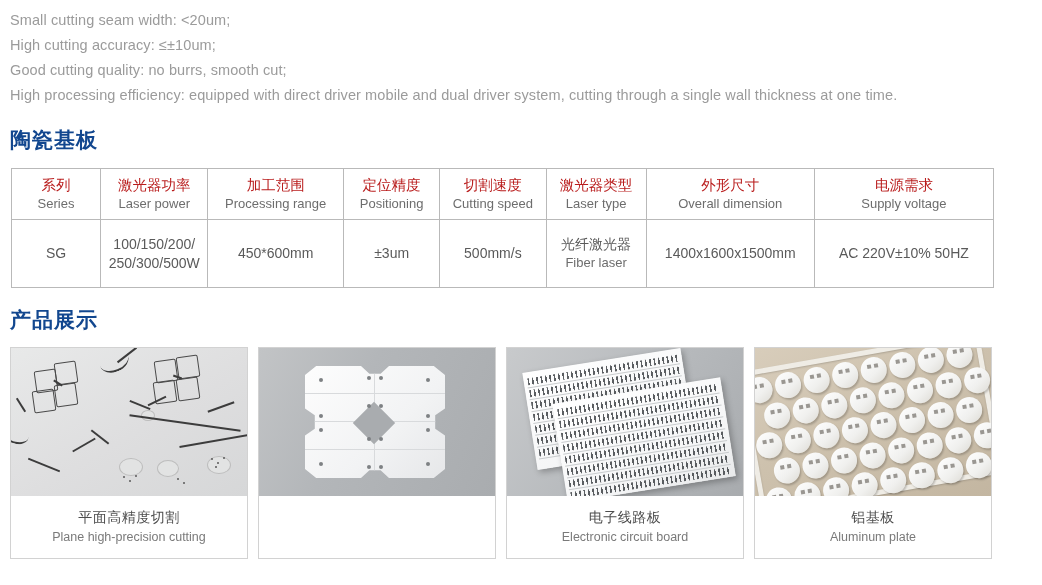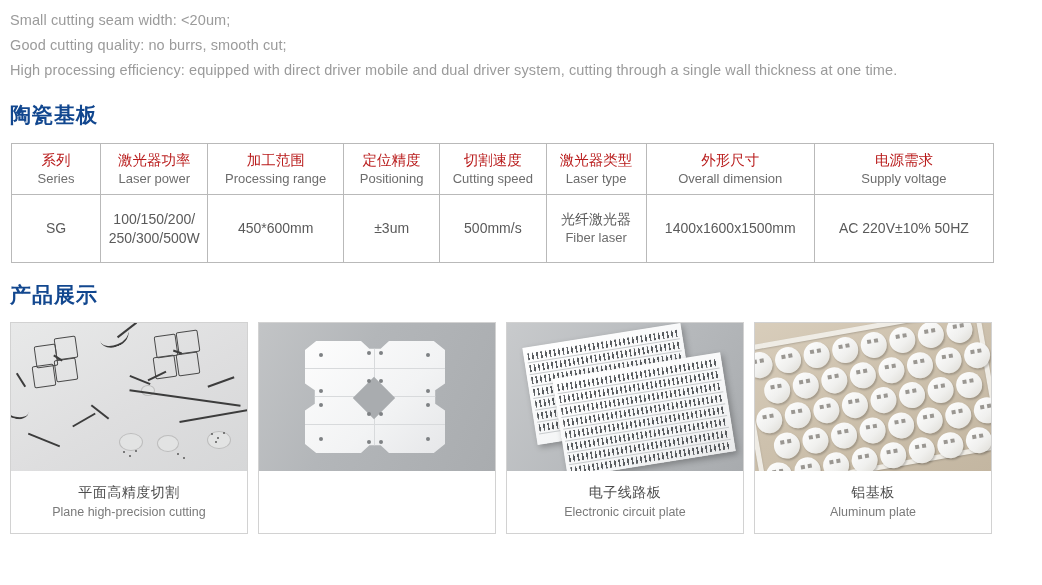--- a/index.html
+++ b/index.html
@@ -272,20 +272,21 @@
     position: absolute;
     background: #efece5;
     box-shadow: 0 1px 2px rgba(0,0,0,.18);
   }
 </style>
 </head>
 <body>
 
 <div class="intro">
   <div class="intro-line">Small cutting seam width: &lt;20um;</div>
+  <div class="intro-line">High cutting accuracy: ≤±10um;</div>
   <div class="intro-line">Good cutting quality: no burrs, smooth cut;</div>
   <div class="intro-line">High processing efficiency: equipped with direct driver mobile and dual driver system, cutting through a single wall thickness at one time.</div>
 </div>
 
 <div class="section-head">
   <span class="cn">陶瓷基板</span>
 </div>
 
 <div class="table-wrap">
   <table class="spec">
@@ -481,21 +482,21 @@
         <div class="rule" style="top:63px;"></div>
         <div class="row" style="top:66px;"></div>
         <div class="rule" style="top:75px;"></div>
         <div class="row" style="top:78px;"></div>
         <div class="rule" style="top:87px;"></div>
         <div class="row" style="top:90px;"></div>
       </div>
     </div>
     <div class="card-caption">
       <div class="cap-cn">电子线路板</div>
-      <div class="cap-en">Electronic circuit plate</div>
+      <div class="cap-en">Electronic circuit board</div>
     </div>
   </div>
 
   <div class="card">
     <div class="card-img art4">
       <div class="panel4" id="panel4">
         <div class="rail4" style="left:8px;top:10px;width:250px;height:5px;"></div>
         <div class="rail4" style="left:8px;top:150px;width:250px;height:5px;"></div>
         <div class="rail4" style="left:10px;top:10px;width:5px;height:145px;"></div>
         <div class="rail4" style="left:250px;top:10px;width:5px;height:145px;"></div>

